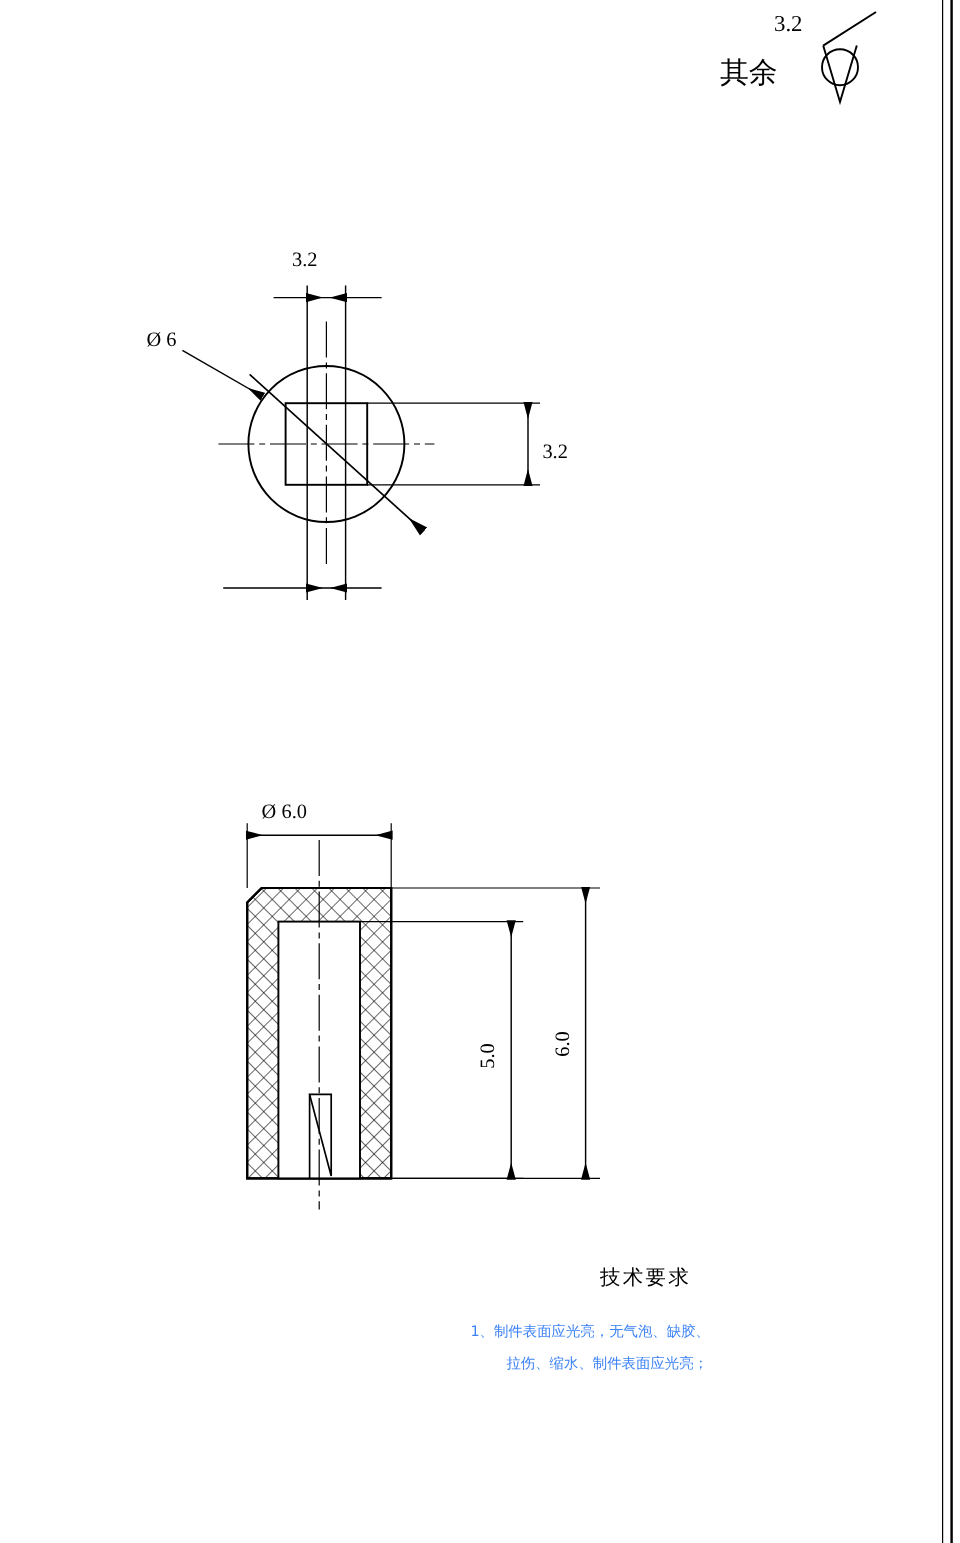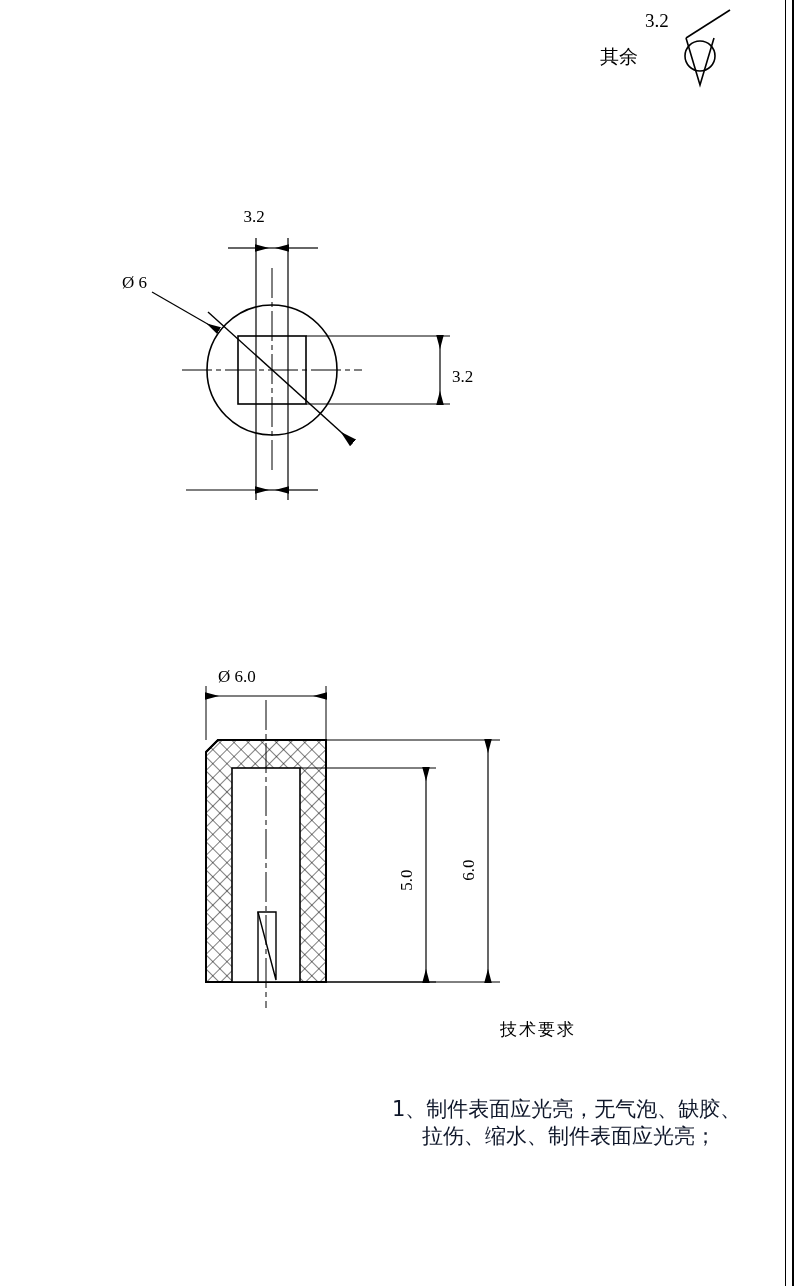--- a/index.html
+++ b/index.html
@@ -46,46 +46,46 @@
     font-family: "Liberation Serif", serif;
     font-size: 17px;
     fill: #000;
   }
   .notes {
     position: absolute;
     left: 392px;
     top: 1096px;
     width: 330px;
     font-family: "DejaVu Sans", sans-serif;
-    font-size: 21px;
+    font-size: 12px;
     line-height: 27px;
-    color: #0f172a;
+    color: #3b82f6;
   }
   .notes-title {
     position: absolute;
     left: 500px;
-    top: 1018px;
+    top: 1053px;
     font-family: "DejaVu Sans", sans-serif;
     font-size: 17px;
     letter-spacing: 2px;
     color: #000;
   }
   .note-line {
     white-space: nowrap;
   }
   .note-indent {
     padding-left: 30px;
     white-space: nowrap;
   }
   .rough-label {
     position: absolute;
     left: 600px;
     top: 44px;
     font-family: Liberation Mono, monospace;
-    font-size: 19px;
+    font-size: 24px;
     color: #000;
   }
   .rough-value {
     position: absolute;
     left: 645px;
     top: 10px;
     font-family: "Liberation Serif", serif;
     font-size: 19px;
     color: #000;
   }

